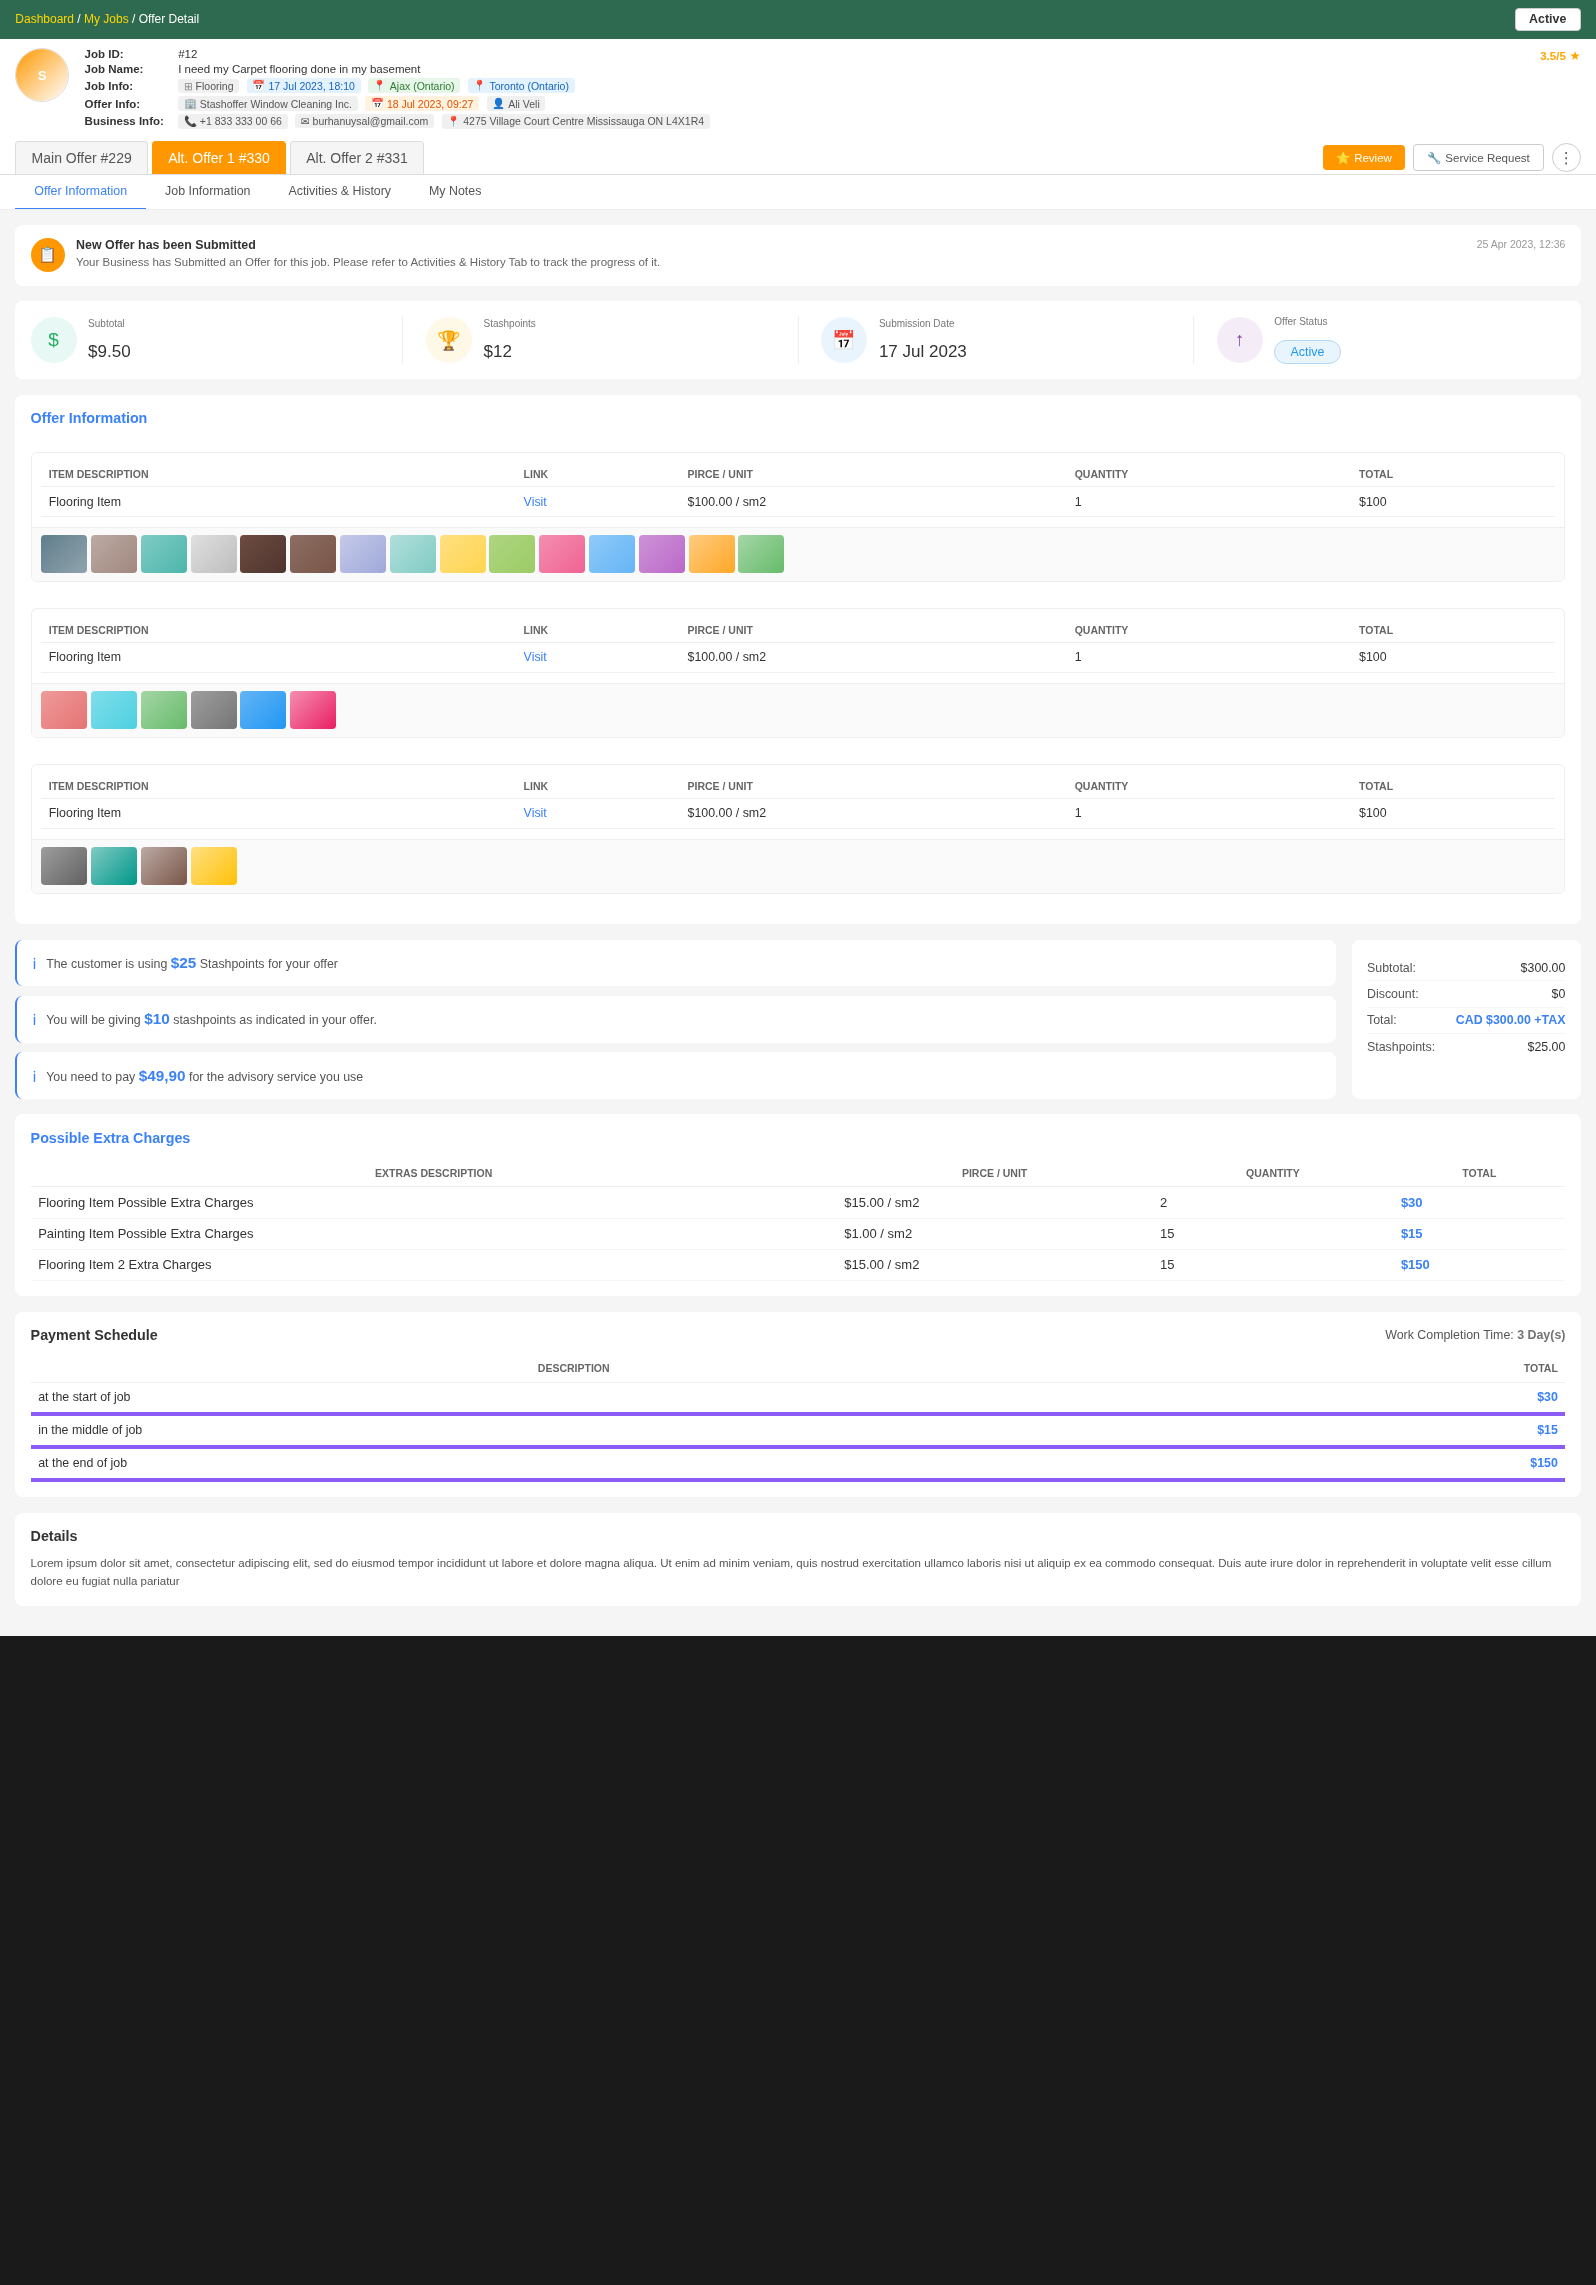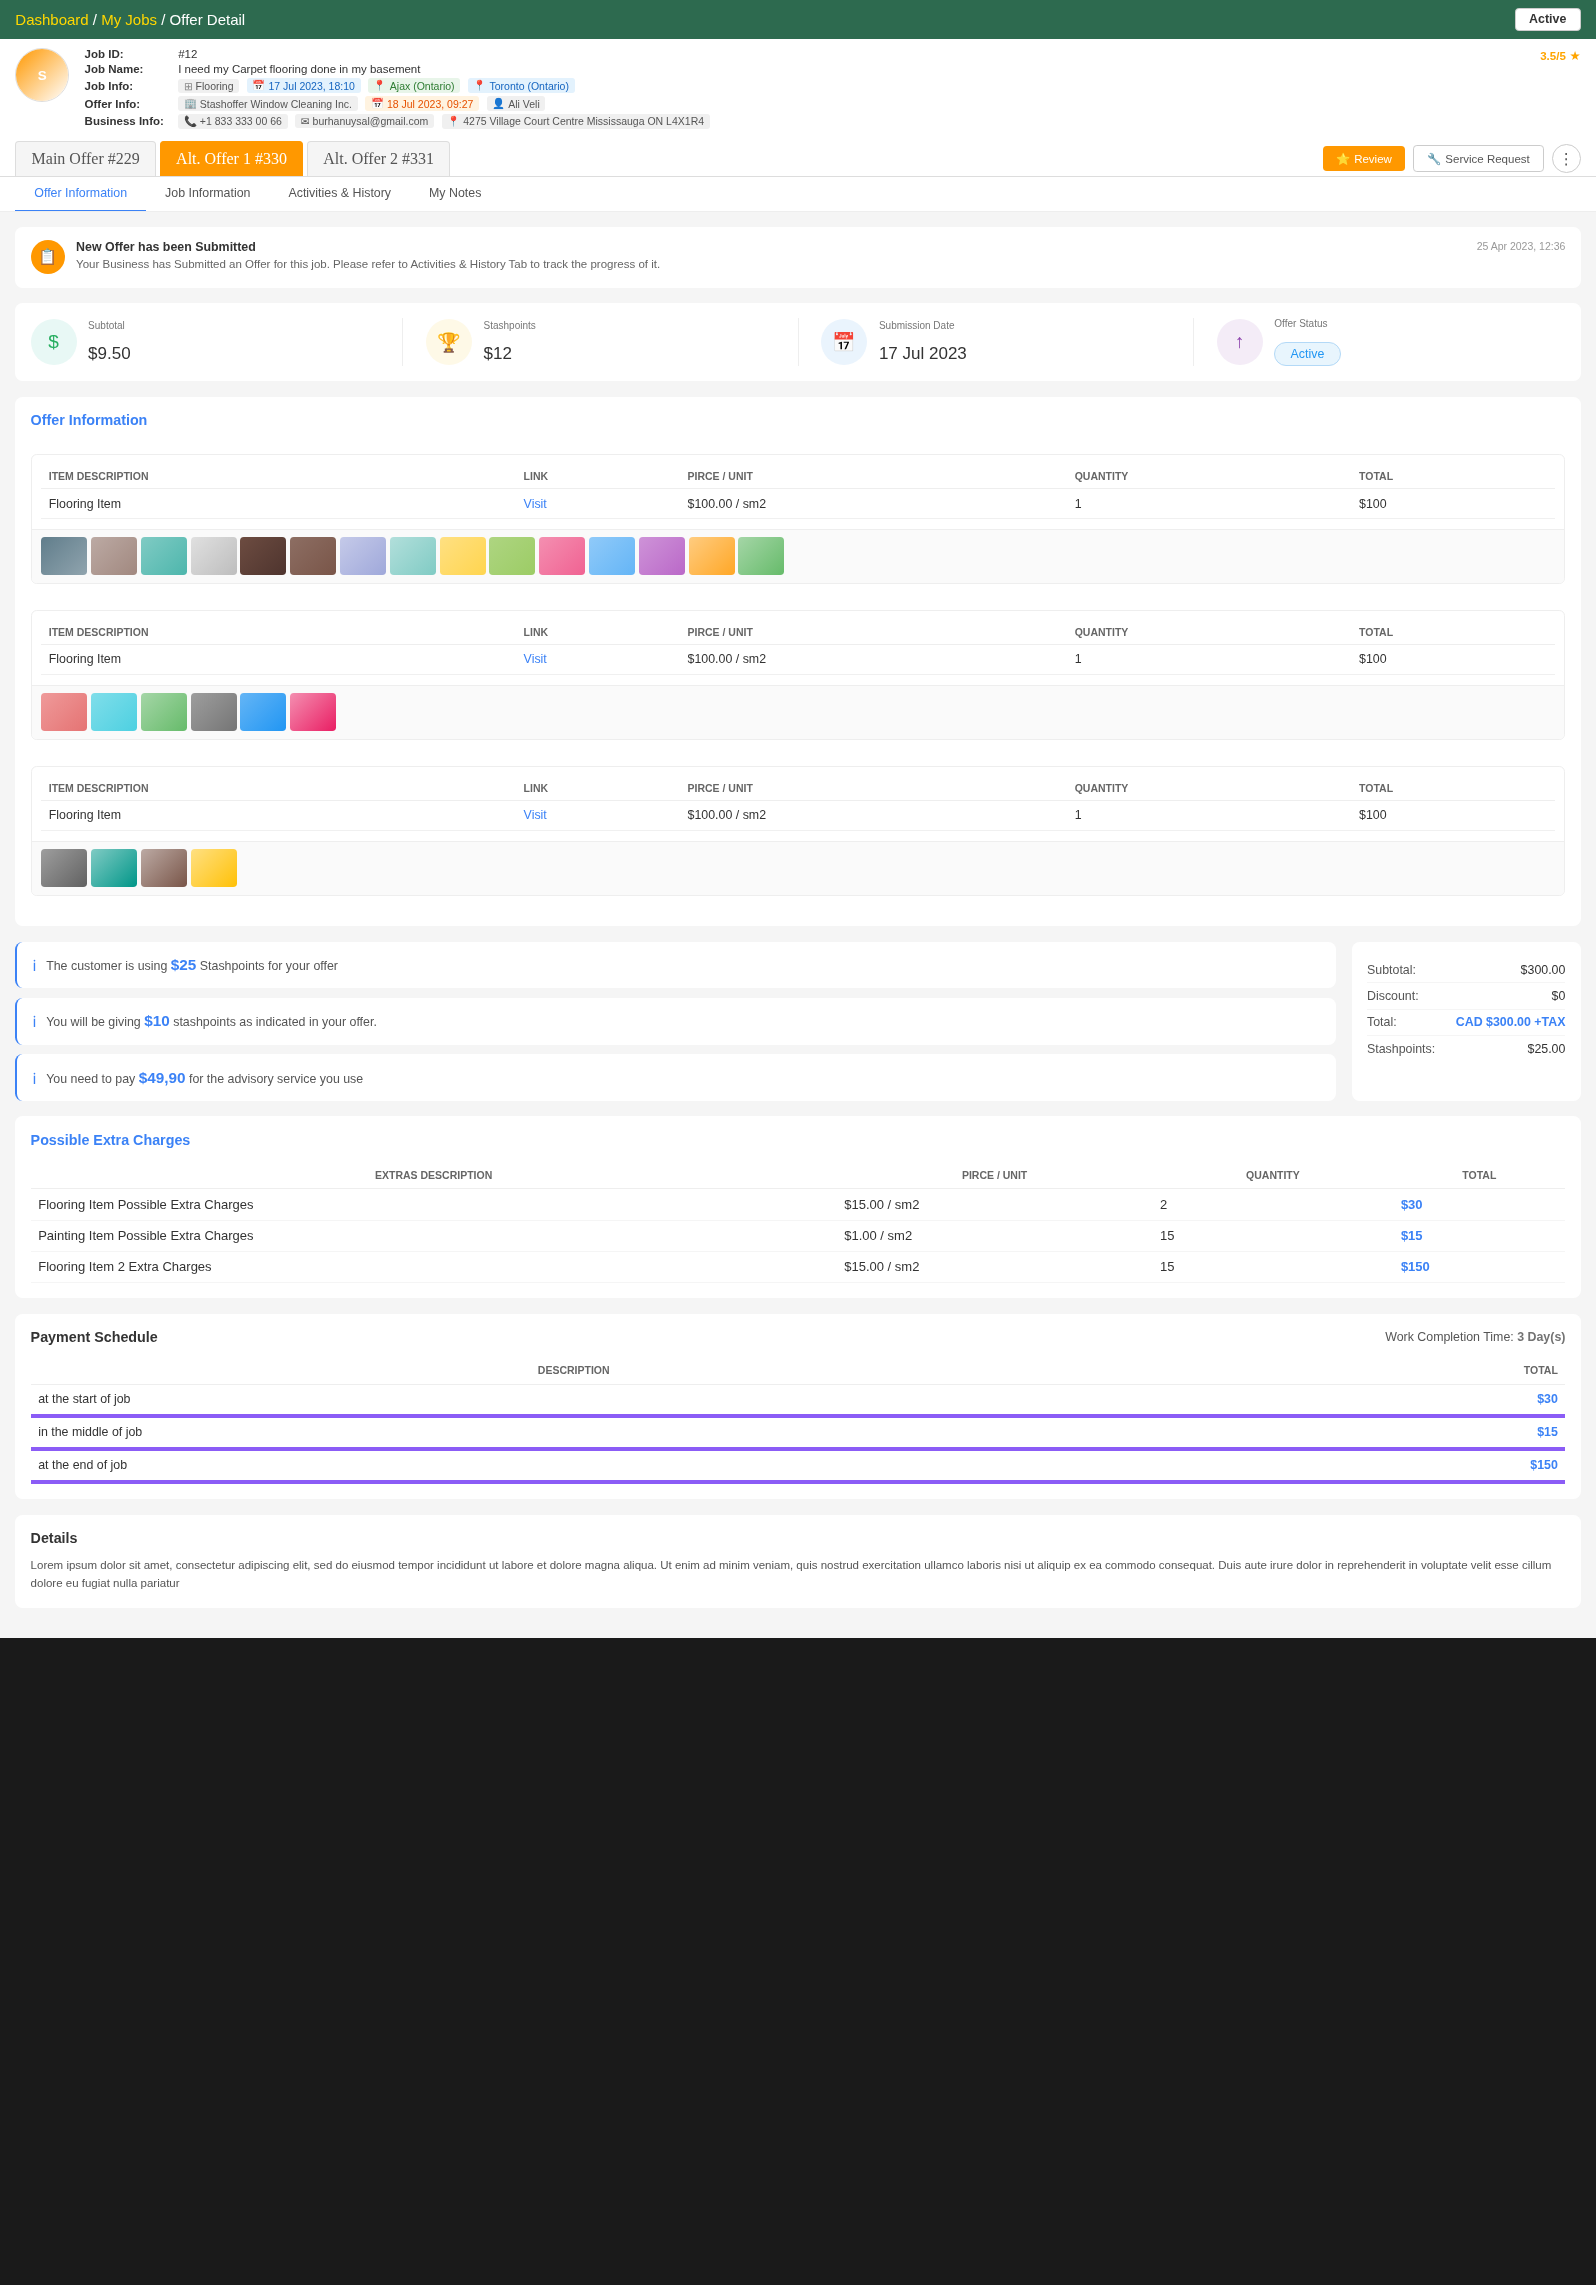--- a/index.html
+++ b/index.html
@@ -1,39 +1,39 @@
 <!DOCTYPE html>
 <html><head>
   <meta charset="utf-8">
   <style>
     * { box-sizing: border-box; margin: 0; padding: 0; }
     body { font-family: Arial, sans-serif; background: #1a1a1a; color: #333; font-size: 12.4px; }
     
     .top-bar { background: #2d6a4f; padding: 7.6px 15.3px; display: flex; align-items: center; justify-content: space-between; }
-    .breadcrumb { color: #ffd700; font-size: 15px; }
+    .breadcrumb { color: #ffd700; font-size: 12px; }
     .breadcrumb a { color: #ffd700; text-decoration: none; }
     .breadcrumb span { color: #fff; }
     .active-badge { background: #fff; color: #333; border: 1px solid #ccc; border-radius: 3.8px; padding: 3.8px 13.4px; font-size: 12.4px; font-weight: bold; }
     
     .profile-section { background: #fff; padding: 9.6px 15.3px; display: flex; align-items: flex-start; gap: 15.3px; }
     .avatar { width: 54px; height: 54px; background: #e8e8e8; border-radius: 50%; display: flex; align-items: center; justify-content: center; font-size: 9.6px; color: #666; border: 1.9px solid #ddd; overflow: hidden; flex-shrink: 0; }
     .avatar-inner { background: linear-gradient(135deg, #ff9800, #fff); width: 100%; height: 100%; display: flex; align-items: center; justify-content: center; font-weight: bold; color: #fff; font-size: 13.4px; }
     .profile-info { flex: 1; }
     .info-row { display: flex; align-items: center; gap: 7.6px; margin-bottom: 2.9px; font-size: 11.5px; }
     .info-label { font-weight: bold; color: #333; min-width: 86px; }
     .info-value { color: #333; }
     .rating { color: #ffa500; font-weight: bold; font-size: 11.5px; }
     .star { color: #ffa500; }
     .tag { background: #f0f0f0; border-radius: 2.9px; padding: 1px 5.7px; font-size: 10.5px; color: #555; display: inline-flex; align-items: center; gap: 2.9px; }
     .tag-green { background: #e8f5e9; color: #2e7d32; }
     .tag-blue { background: #e3f2fd; color: #1565c0; }
     .tag-orange { background: #fff3e0; color: #e65100; }
     
     .tabs-bar { background: #fff; border-bottom: 1px solid #ddd; padding: 0 15.3px; display: flex; align-items: center; gap: 3.8px; }
-    .tab { padding: 7.6px 15.3px; cursor: pointer; border-radius: 3.8px 3.8px 0 0; font-size: 16px; color: #555; background: #f5f5f5; border: 1px solid #ddd; border-bottom: none; font-family: Liberation Serif, serif; }
+    .tab { padding: 7.6px 15.3px; cursor: pointer; border-radius: 3.8px 3.8px 0 0; font-size: 14px; color: #555; background: #f5f5f5; border: 1px solid #ddd; border-bottom: none; }
     .tab.active { background: #ff9800; color: #fff; border-color: #ff9800; }
     .tab-actions { margin-left: auto; display: flex; gap: 7.6px; align-items: center; }
     .btn-review { background: #ff9800; color: #fff; border: none; border-radius: 3.8px; padding: 5.7px 13.4px; cursor: pointer; font-size: 11.5px; display: flex; align-items: center; gap: 3.8px; }
     .btn-service { background: #fff; color: #555; border: 1px solid #ccc; border-radius: 3.8px; padding: 5.7px 13.4px; cursor: pointer; font-size: 11.5px; display: flex; align-items: center; gap: 3.8px; }
     .btn-more { background: #fff; color: #555; border: 1px solid #ccc; border-radius: 50%; width: 29px; height: 29px; cursor: pointer; font-size: 15.3px; display: flex; align-items: center; justify-content: center; }
     
     .content-tabs { background: #fff; border-bottom: 1px solid #eee; padding: 0 15.3px; display: flex; gap: 0; }
     .content-tab { padding: 9.6px 19px; cursor: pointer; font-size: 12.4px; color: #555; border-bottom: 1.9px solid transparent; }
     .content-tab.active { color: #3b82f6; border-bottom: 1.9px solid #3b82f6; }
     

